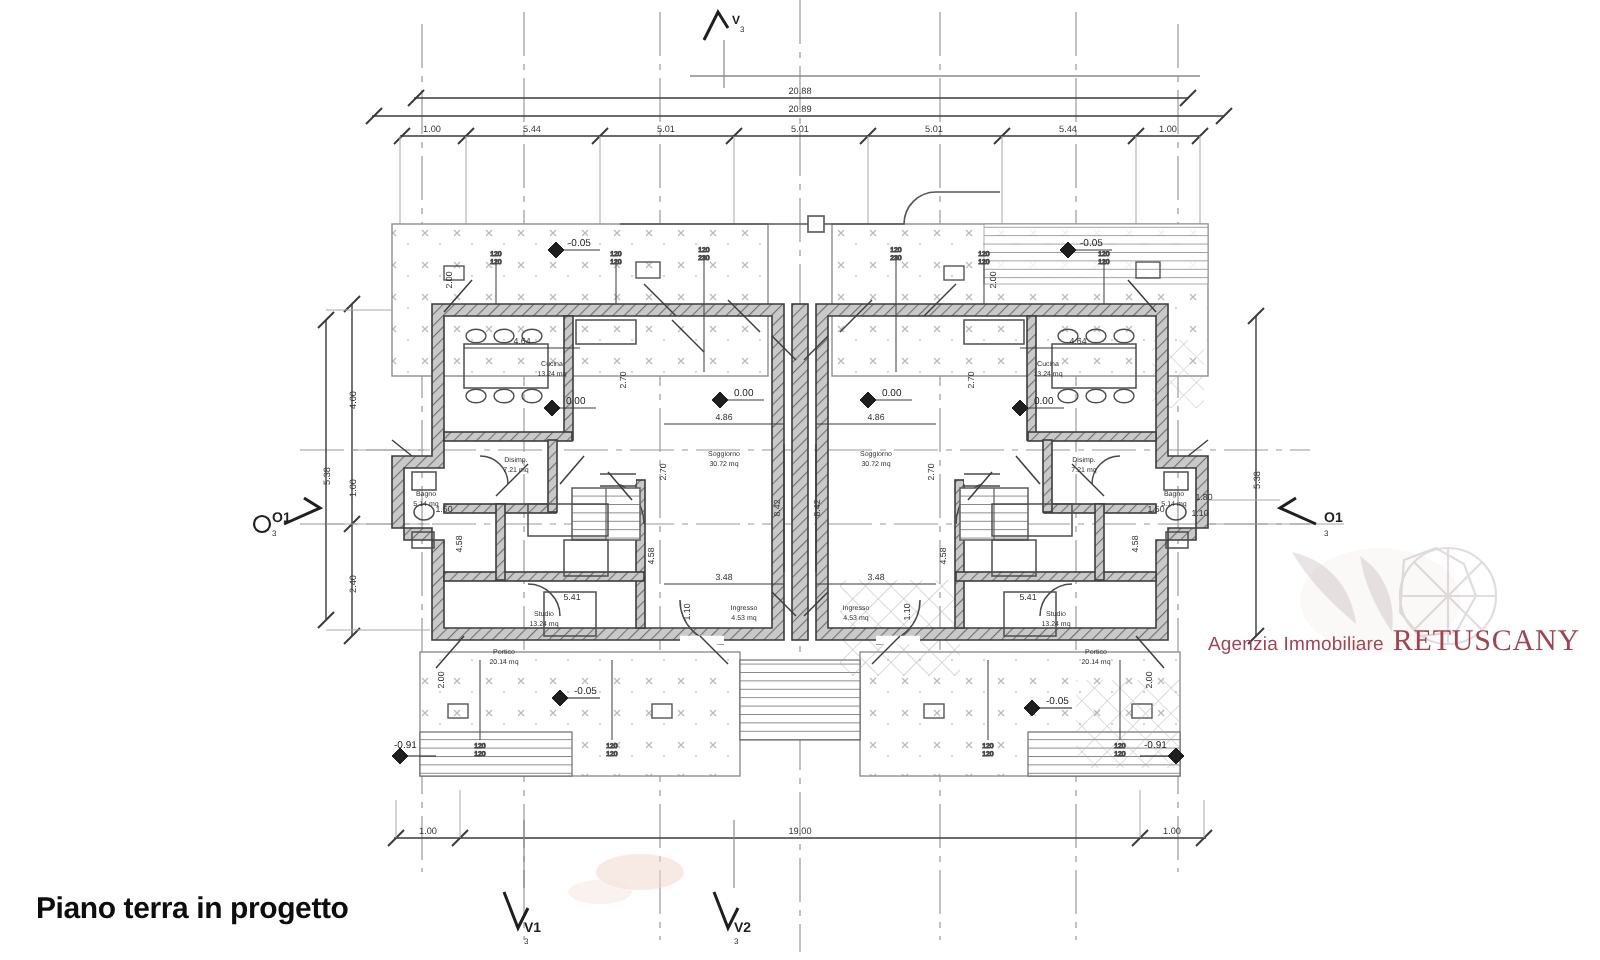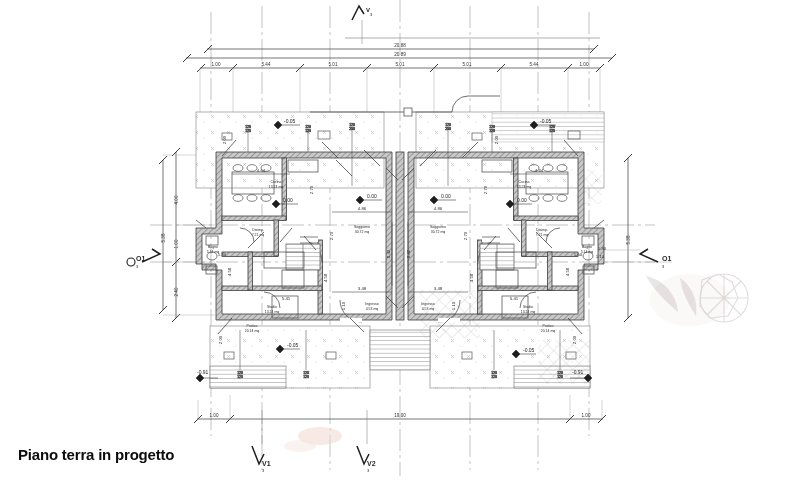--- a/index.html
+++ b/index.html
@@ -530,15 +530,19 @@
       <g opacity=".20" fill="none" stroke="#6e5a5f" stroke-width="1.1">
         <circle cx="118" cy="26" r="24"></circle>
         <path d="M118,2 L118,50 M94,26 L142,26 M101,9 L135,43 M135,9 L101,43"></path>
         <path d="M96,8 L112,2 L126,10 L132,26 L122,44 L104,46 L94,34 Z"></path>
       </g>
       <g opacity=".16" fill="#7a6368">
         <path d="M40,4 C58,8 70,22 72,40 C60,30 48,18 40,4 Z"></path>
         <path d="M74,6 C86,14 92,28 90,44 C82,32 76,20 74,6 Z"></path>
       </g>
     </svg>
+    <div class="wm-text">
+      <span class="wm-sm">Agenzia Immobiliare</span>
+      <span class="wm-lg">RETUSCANY</span>
+    </div>
   </div>
 
 </div>
 
 </body></html>

